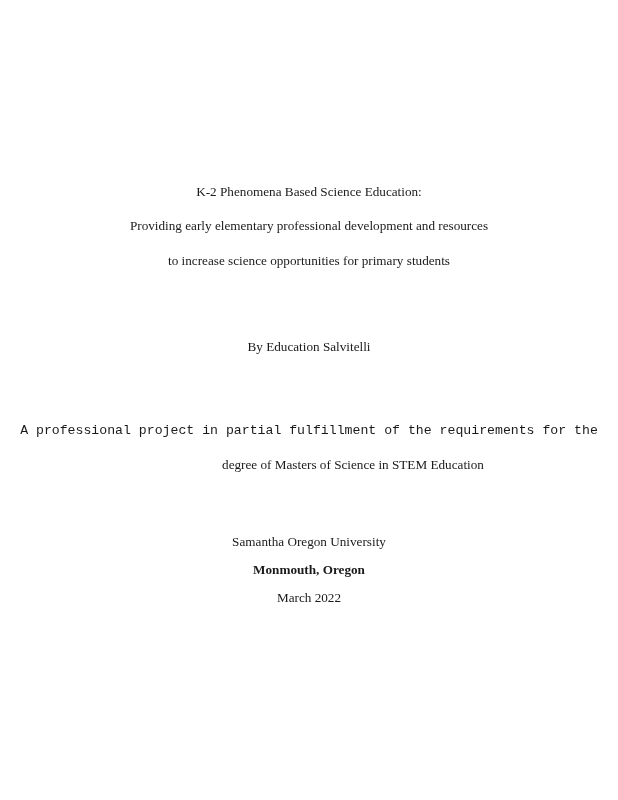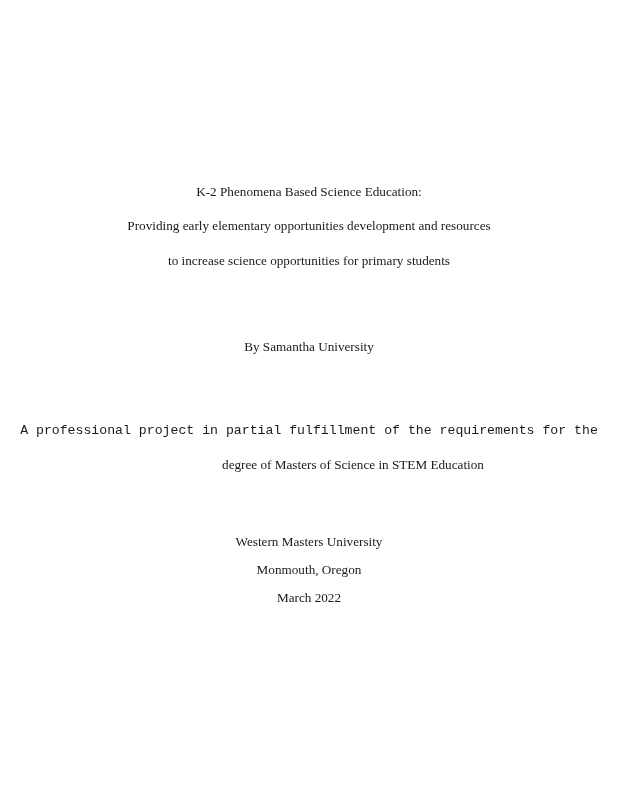--- a/index.html
+++ b/index.html
@@ -23,21 +23,21 @@
       font-size: 13.2px;
       line-height: 16px;
       white-space: nowrap;
     }
   </style>
 </head>
 <body>
 
 <div>
   <div class="line" style="top:184px;">K-2 Phenomena Based Science Education:</div>
-  <div class="line" style="top:218px;">Providing early elementary opportunities development and resources</div>
+  <div class="line" style="top:218px;">Providing early elementary professional development and resources</div>
   <div class="line" style="top:253px;">to increase science opportunities for primary students</div>
-  <div class="line" style="top:339px;">By Samantha University</div>
+  <div class="line" style="top:339px;">By Education Salvitelli</div>
   <div class="line" style="top:423px;font-family:Liberation Mono, monospace;">A professional project in partial fulfillment of the requirements for the</div>
   <div class="line" style="top:457px;margin-left:44px;">degree of Masters of Science in STEM Education</div>
-  <div class="line" style="top:534px;">Western Masters University</div>
-  <div class="line" style="top:562px;">Monmouth, Oregon</div>
+  <div class="line" style="top:534px;">Samantha Oregon University</div>
+  <div class="line" style="top:562px;font-weight:bold;">Monmouth, Oregon</div>
   <div class="line" style="top:590px;">March 2022</div>
 </div>
 
 </body></html>

